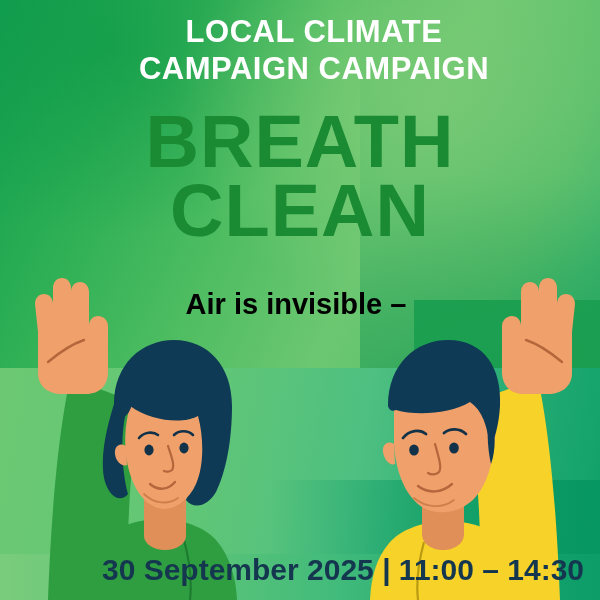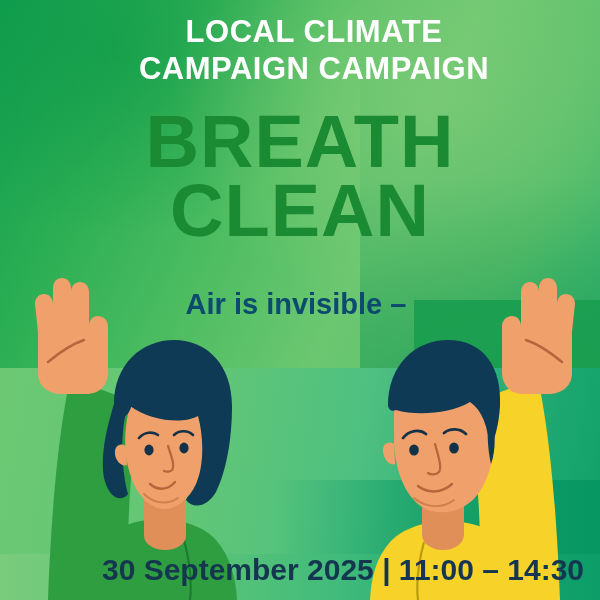--- a/index.html
+++ b/index.html
@@ -128,21 +128,21 @@
     letter-spacing: 1px;
   }
   .headline div { display: block; }
 
   .subhead {
     position: absolute;
     left: 0;
     top: 287px;
     width: 592px;
     text-align: center;
-    color: #0c4a6e;
+    color: #000000;
     font-weight: bold;
     font-size: 29px;
     line-height: 1.22;
   }
   .subhead div { display: block; }
 
   .footer {
     position: absolute;
     left: 0;
     top: 553px;

